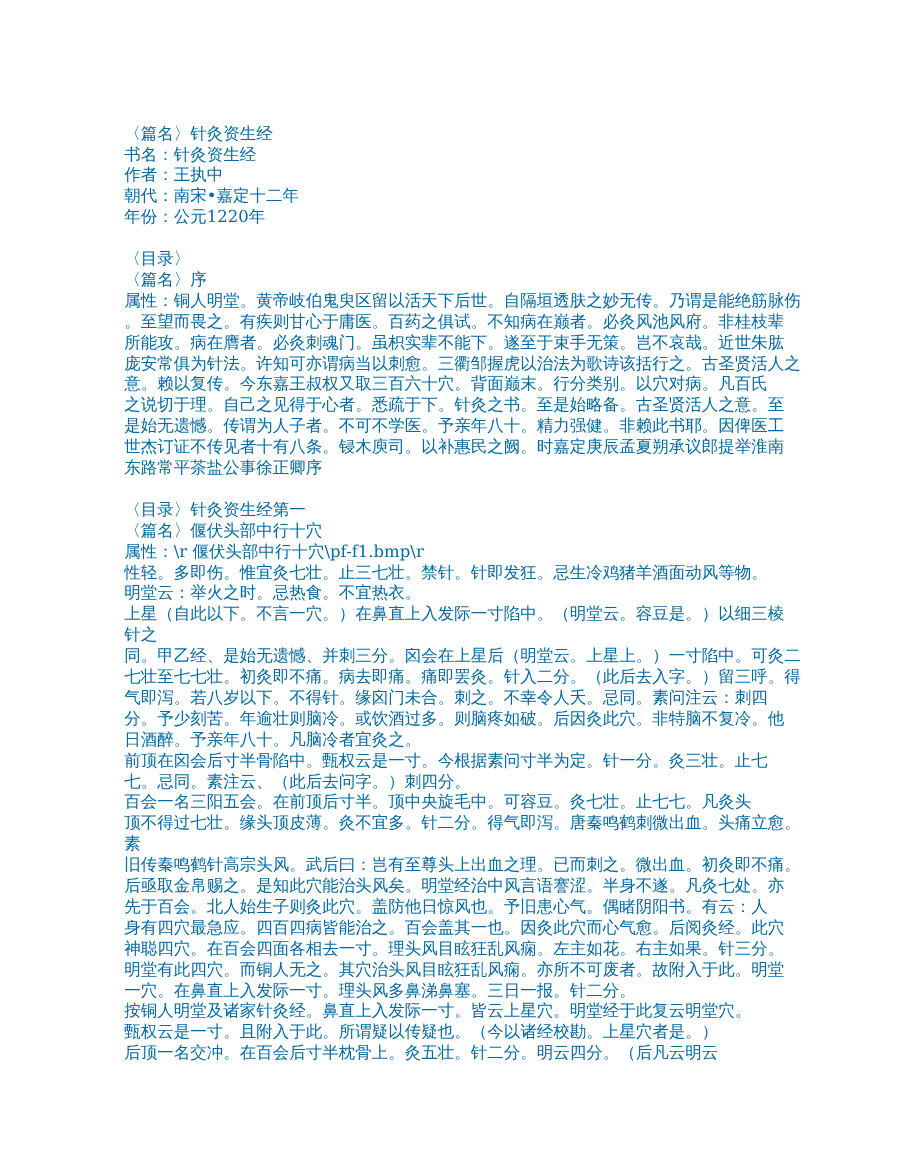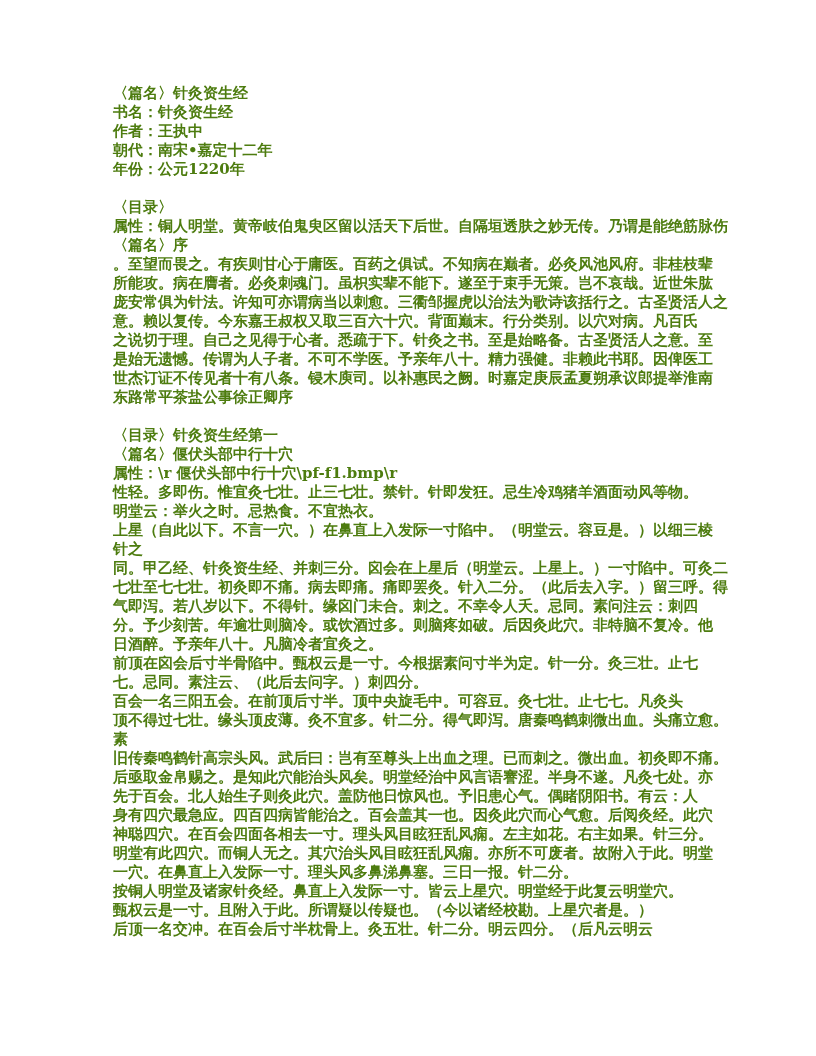--- a/index.html
+++ b/index.html
@@ -11,27 +11,26 @@
     position: relative;
     width: 816px;
     height: 1056px;
     background: #ffffff;
     overflow: hidden;
     box-sizing: border-box;
   }
   .text-block {
     position: absolute;
     left: 113px;
-    top: 84px;
+    top: 112px;
     width: 640px;
-    color: #4d7c0f;
+    color: #0369a1;
     font-family: "DejaVu Serif", "Liberation Serif", serif;
     font-size: 15px;
     line-height: 19px;
-    font-weight: bold;
   }
   .text-line {
     height: 19px;
     white-space: pre;
     overflow: visible;
     letter-spacing: 0px;
   }
   .text-line.blank {
     height: 19px;
   }
@@ -41,39 +40,39 @@
 
 <div class="page">
   <div class="text-block" id="text-block">
       <div class="text-line">〈篇名〉针灸资生经</div>
       <div class="text-line">书名：针灸资生经</div>
       <div class="text-line">作者：王执中</div>
       <div class="text-line">朝代：南宋•嘉定十二年</div>
       <div class="text-line">年份：公元1220年</div>
       <div class="text-line blank">&nbsp;</div>
       <div class="text-line">〈目录〉</div>
+      <div class="text-line">〈篇名〉序</div>
       <div class="text-line">属性：铜人明堂。黄帝岐伯鬼臾区留以活天下后世。自隔垣透肤之妙无传。乃谓是能绝筋脉伤</div>
-      <div class="text-line">〈篇名〉序</div>
       <div class="text-line">。至望而畏之。有疾则甘心于庸医。百药之俱试。不知病在巅者。必灸风池风府。非桂枝辈</div>
       <div class="text-line">所能攻。病在膺者。必灸刺魂门。虽枳实辈不能下。遂至于束手无策。岂不哀哉。近世朱肱</div>
       <div class="text-line">庞安常俱为针法。许知可亦谓病当以刺愈。三衢邹握虎以治法为歌诗该括行之。古圣贤活人之</div>
       <div class="text-line">意。赖以复传。今东嘉王叔权又取三百六十穴。背面巅末。行分类别。以穴对病。凡百氏</div>
       <div class="text-line">之说切于理。自己之见得于心者。悉疏于下。针灸之书。至是始略备。古圣贤活人之意。至</div>
       <div class="text-line">是始无遗憾。传谓为人子者。不可不学医。予亲年八十。精力强健。非赖此书耶。因俾医工</div>
       <div class="text-line">世杰订证不传见者十有八条。锓木庾司。以补惠民之阙。时嘉定庚辰孟夏朔承议郎提举淮南</div>
       <div class="text-line">东路常平茶盐公事徐正卿序</div>
       <div class="text-line blank">&nbsp;</div>
       <div class="text-line">〈目录〉针灸资生经第一</div>
       <div class="text-line">〈篇名〉偃伏头部中行十穴</div>
       <div class="text-line">属性：\r 偃伏头部中行十穴\pf-f1.bmp\r</div>
       <div class="text-line">性轻。多即伤。惟宜灸七壮。止三七壮。禁针。针即发狂。忌生冷鸡猪羊酒面动风等物。</div>
       <div class="text-line">明堂云：举火之时。忌热食。不宜热衣。</div>
       <div class="text-line">上星（自此以下。不言一穴。）在鼻直上入发际一寸陷中。（明堂云。容豆是。）以细三棱</div>
       <div class="text-line">针之</div>
-      <div class="text-line">同。甲乙经、针灸资生经、并刺三分。囟会在上星后（明堂云。上星上。）一寸陷中。可灸二</div>
+      <div class="text-line">同。甲乙经、是始无遗憾、并刺三分。囟会在上星后（明堂云。上星上。）一寸陷中。可灸二</div>
       <div class="text-line">七壮至七七壮。初灸即不痛。病去即痛。痛即罢灸。针入二分。（此后去入字。）留三呼。得</div>
       <div class="text-line">气即泻。若八岁以下。不得针。缘囟门未合。刺之。不幸令人夭。忌同。素问注云：刺四</div>
       <div class="text-line">分。予少刻苦。年逾壮则脑冷。或饮酒过多。则脑疼如破。后因灸此穴。非特脑不复冷。他</div>
       <div class="text-line">日酒醉。予亲年八十。凡脑冷者宜灸之。</div>
       <div class="text-line">前顶在囟会后寸半骨陷中。甄权云是一寸。今根据素问寸半为定。针一分。灸三壮。止七</div>
       <div class="text-line">七。忌同。素注云、（此后去问字。）刺四分。</div>
       <div class="text-line">百会一名三阳五会。在前顶后寸半。顶中央旋毛中。可容豆。灸七壮。止七七。凡灸头</div>
       <div class="text-line">顶不得过七壮。缘头顶皮薄。灸不宜多。针二分。得气即泻。唐秦鸣鹤刺微出血。头痛立愈。</div>
       <div class="text-line">素</div>
       <div class="text-line">旧传秦鸣鹤针高宗头风。武后曰：岂有至尊头上出血之理。已而刺之。微出血。初灸即不痛。</div>

